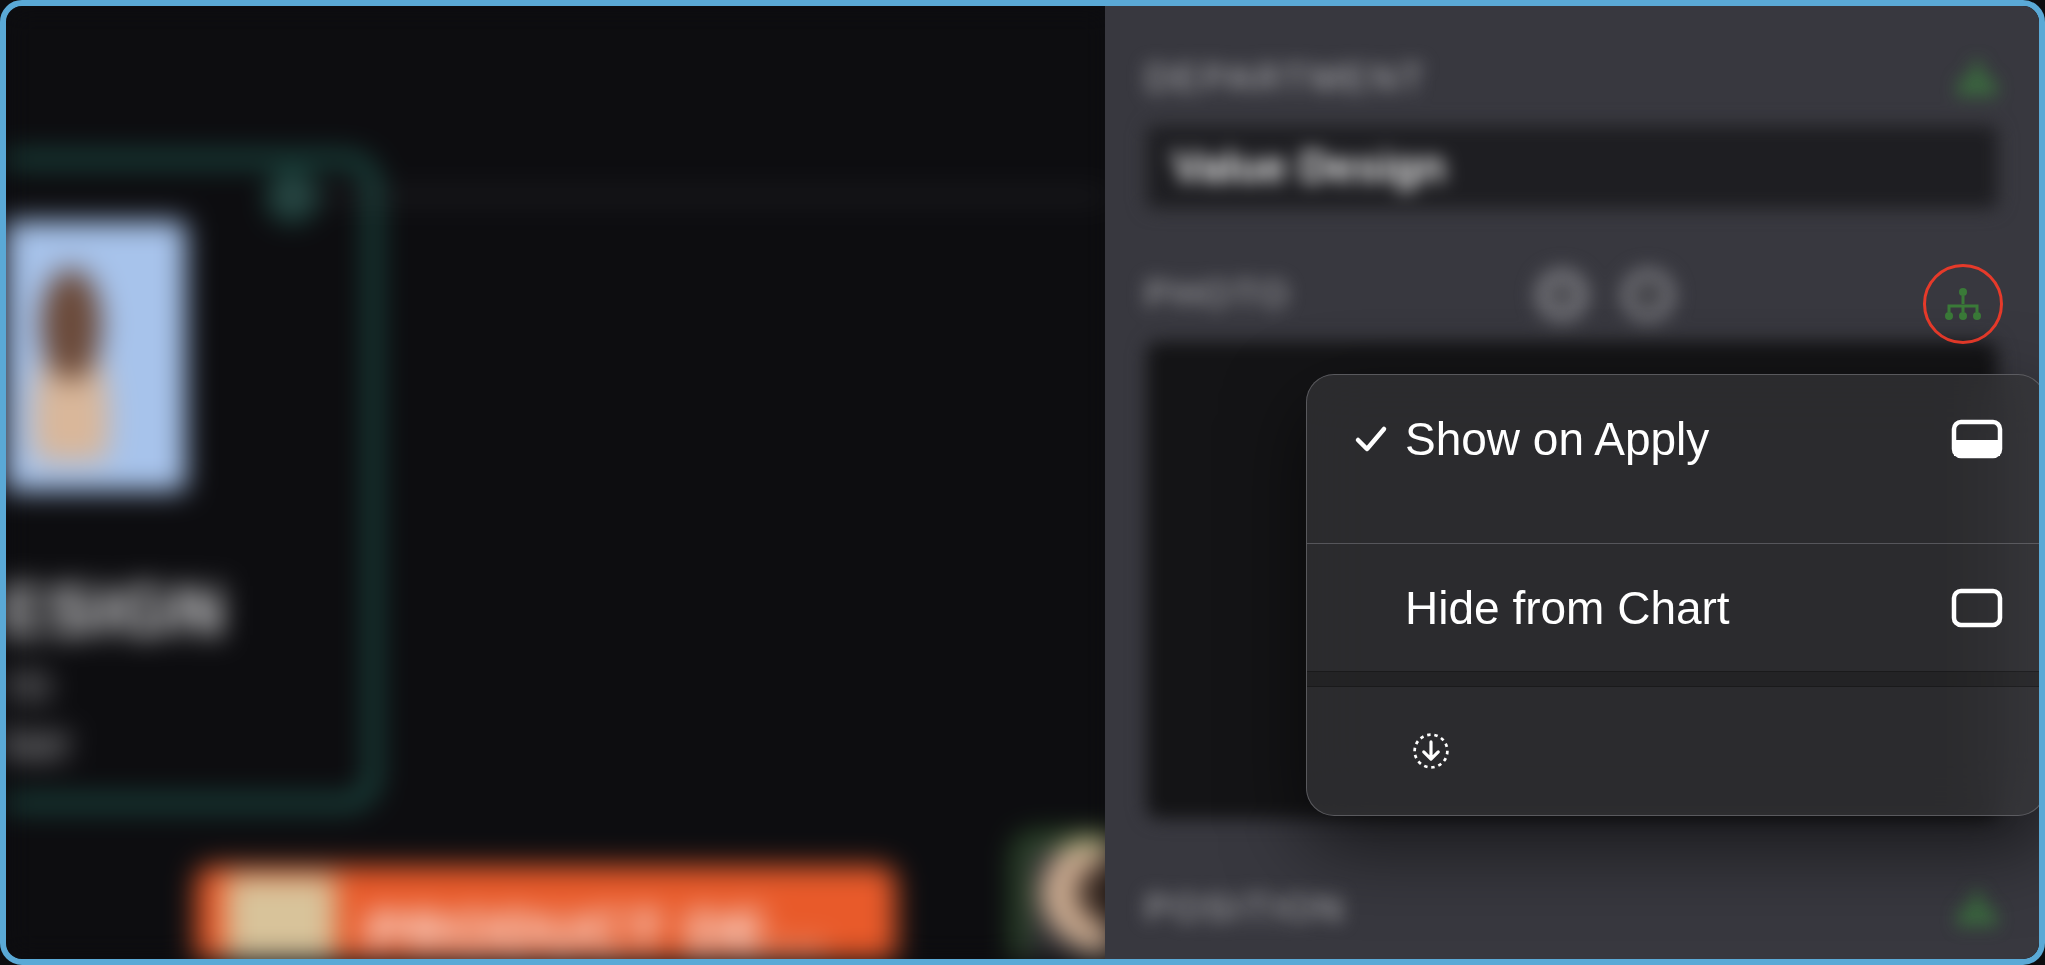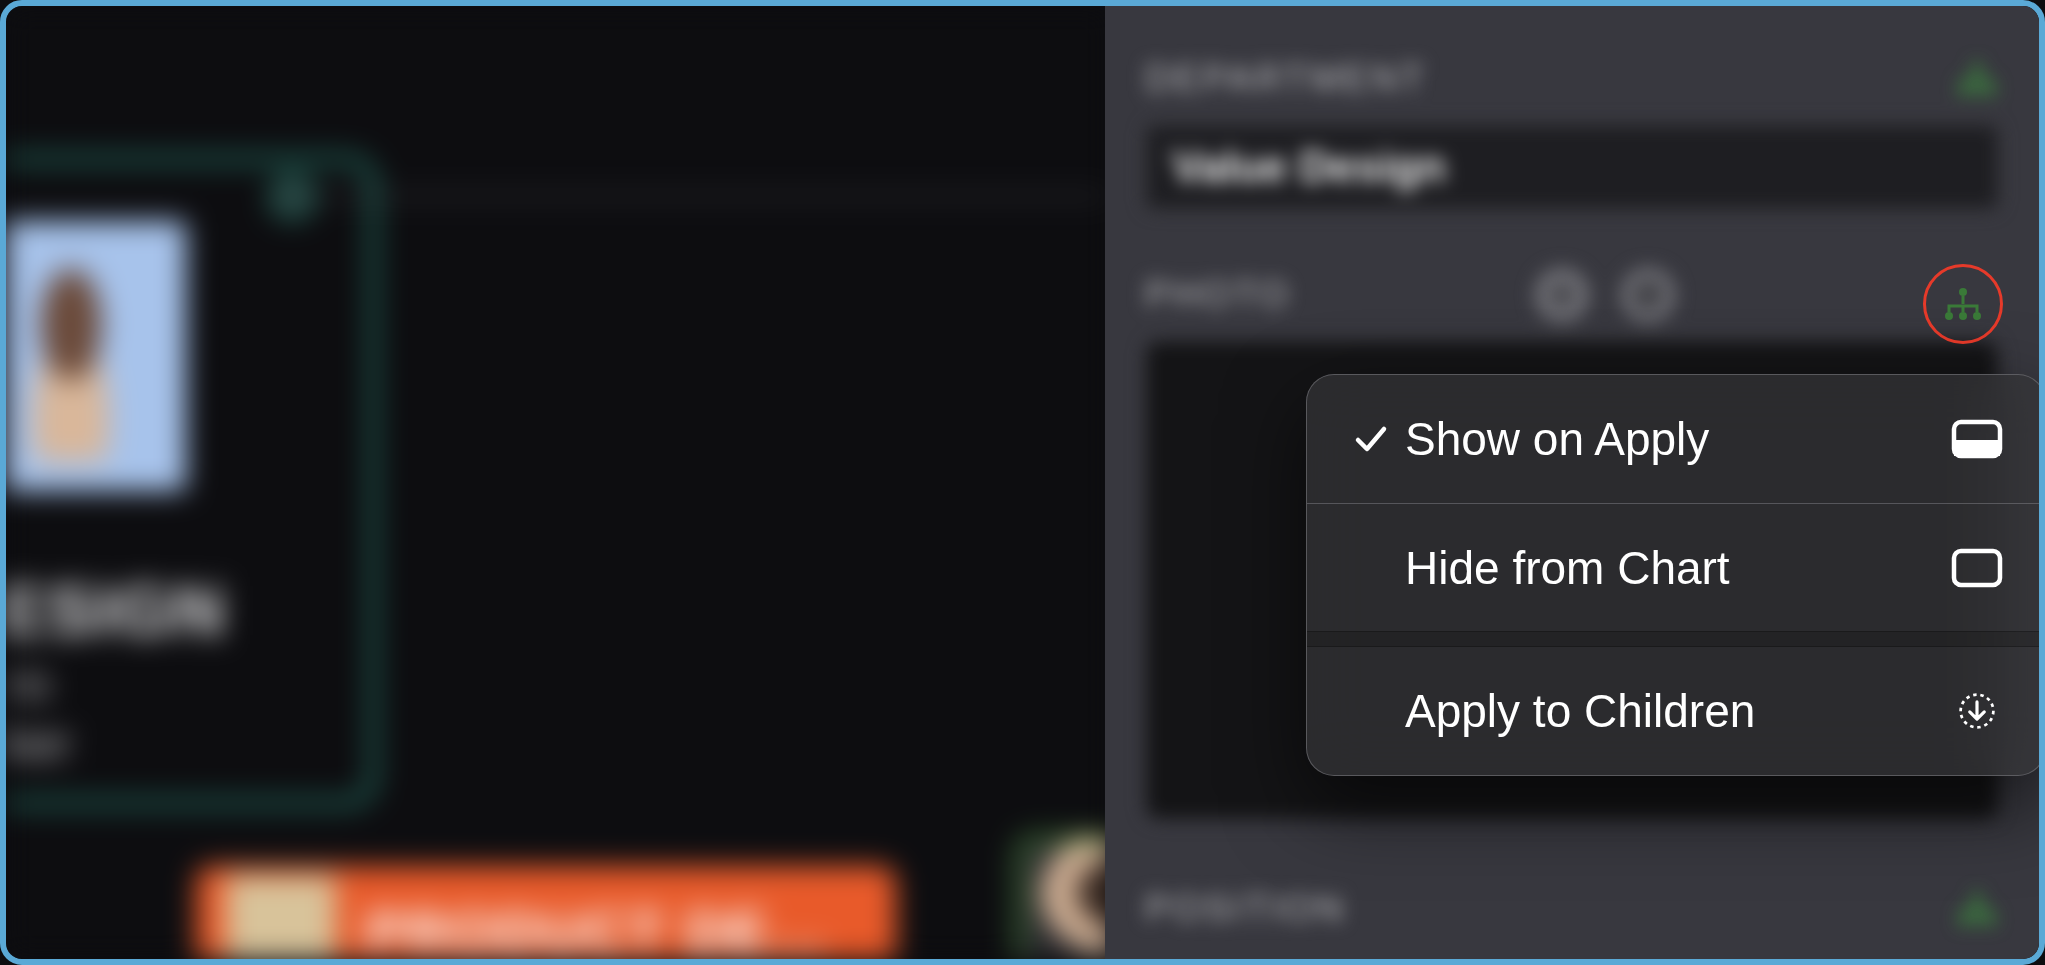--- a/index.html
+++ b/index.html
@@ -173,21 +173,21 @@
     overflow: hidden;
   }
   .menu-item {
     display: flex; align-items: center;
     height: 128px;
     padding: 0 42px 0 36px;
     color: #fff;
     font-size: 46px;
     font-weight: 400;
   }
-  .menu-item + .menu-item.sep-thin { border-top: 1px solid rgba(130,130,135,0.5); }
+  .menu-item + .menu-item.sep-thin { border-top: 1px solid rgba(130,130,135,0.5); margin-top: 40px; }
   .menu-gap { height: 16px; background: rgba(0,0,0,0.18); border-top:1px solid rgba(0,0,0,0.25); border-bottom:1px solid rgba(0,0,0,0.25); }
   .check-slot { width: 56px; display:flex; align-items:center; justify-content:center; }
   .check-slot svg { width:36px; height:36px; }
   .menu-label { flex: 1; padding-left: 6px; }
   .menu-icon { width: 58px; display:flex; align-items:center; justify-content:flex-end; }
   .menu-icon svg { width:52px; height:40px; }
 </style>
 </head>
 <body>
 
@@ -299,21 +299,20 @@
     <span class="menu-label">Hide from Chart</span>
     <span class="menu-icon">
       <svg viewBox="0 0 52 40">
           <rect x="3" y="3" width="46" height="34" rx="7" fill="none" stroke="#fff" stroke-width="4.5"></rect>
         </svg>
     </span>
   </div>
   <div class="menu-gap"></div>
   <div class="menu-item">
     <span class="check-slot"></span>
-    <span class="menu-label">Apply to Children</span>
     <span class="menu-icon">
       <svg viewBox="0 0 44 44">
           <circle cx="22" cy="22" r="18" fill="none" stroke="#fff" stroke-width="3" stroke-dasharray="3.8 4.2"></circle>
           <path d="M22 12 V30 M14 23 L22 31 L30 23" stroke="#fff" stroke-width="3.5" fill="none" stroke-linecap="round" stroke-linejoin="round"></path>
         </svg>
     </span>
   </div>
 </div>
 
 </body></html>

